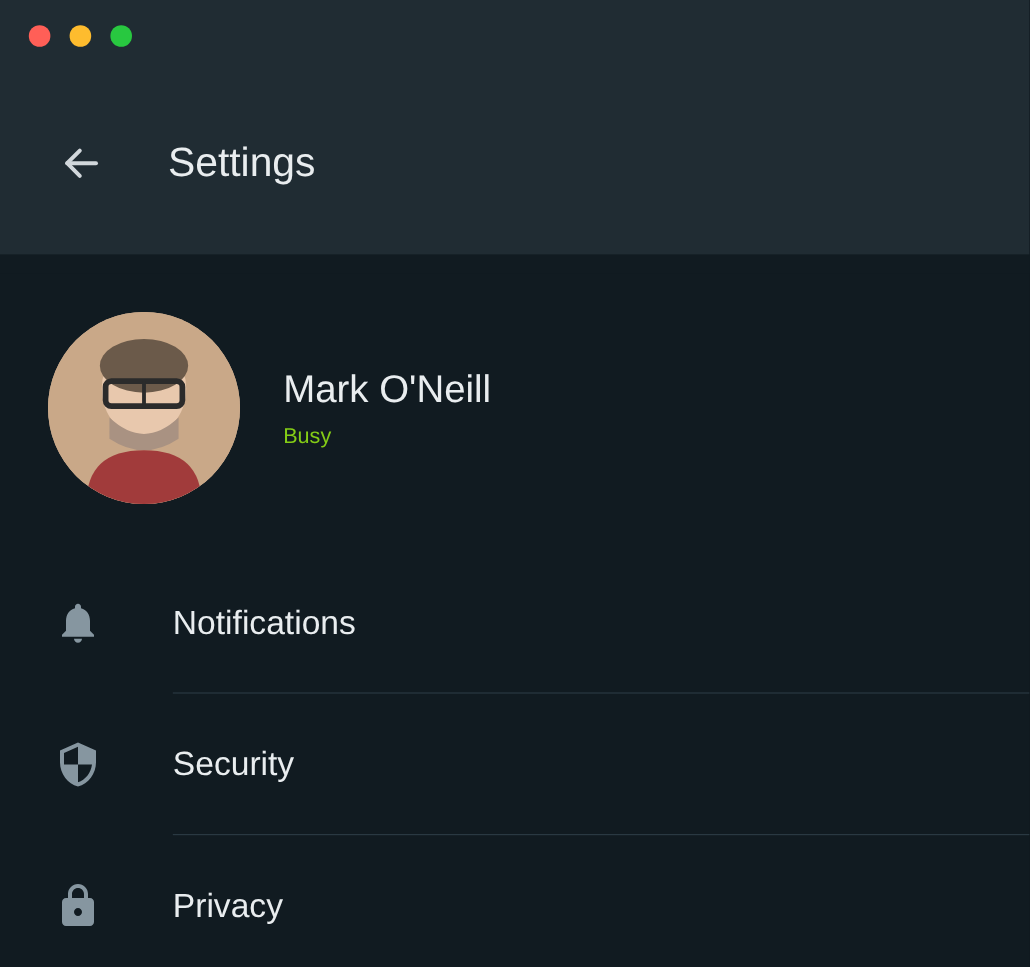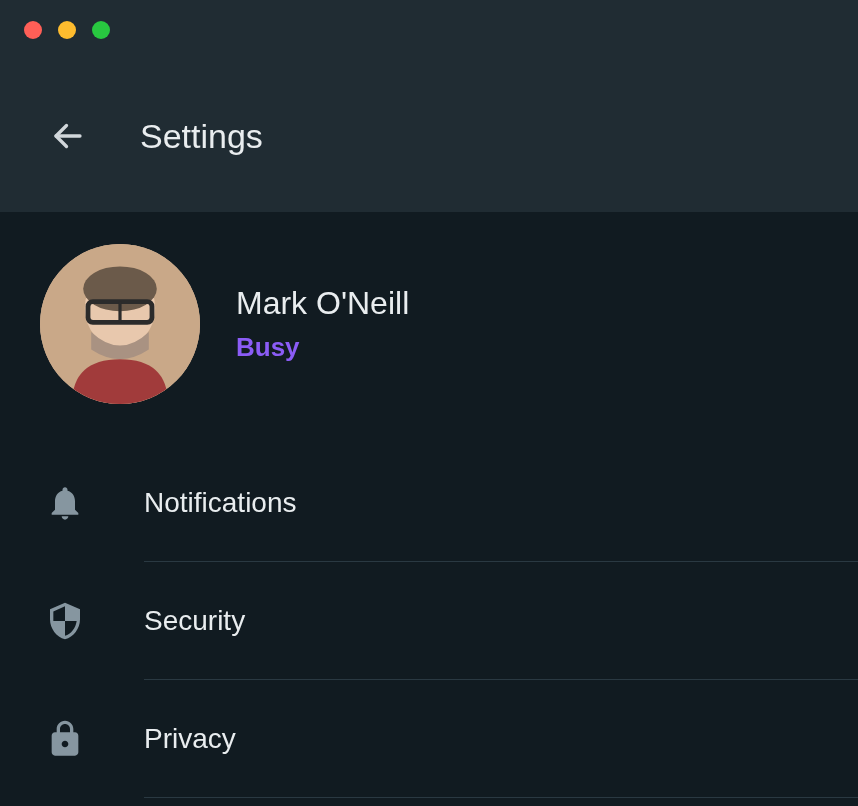--- a/index.html
+++ b/index.html
@@ -52,34 +52,35 @@
     }
     .content {
       background: #111b21;
     }
     .profile-row {
       display: flex;
       align-items: center;
       padding: 32px 40px 40px 40px;
       gap: 36px;
       cursor: pointer;
+      margin-top: 16px;
     }
     .avatar {
       width: 160px;
       height: 160px;
       border-radius: 50%;
       background: #d9b89b;
       overflow: hidden;
       flex-shrink: 0;
       position: relative;
     }
     .avatar svg { width: 100%; height: 100%; display: block; }
     .profile-text { display: flex; flex-direction: column; gap: 10px; }
     .profile-name { font-size: 32px; font-weight: 400; color: #e9edef; }
-    .profile-status { font-size: 26px; color: #8b5cf6; font-weight: bold; }
+    .profile-status { font-size: 18px; color: #84cc16; }
     .menu { padding-left: 40px; }
     .menu-item {
       display: flex;
       align-items: center;
       height: 118px;
       cursor: pointer;
       gap: 54px;
     }
     .menu-icon {
       width: 50px;

